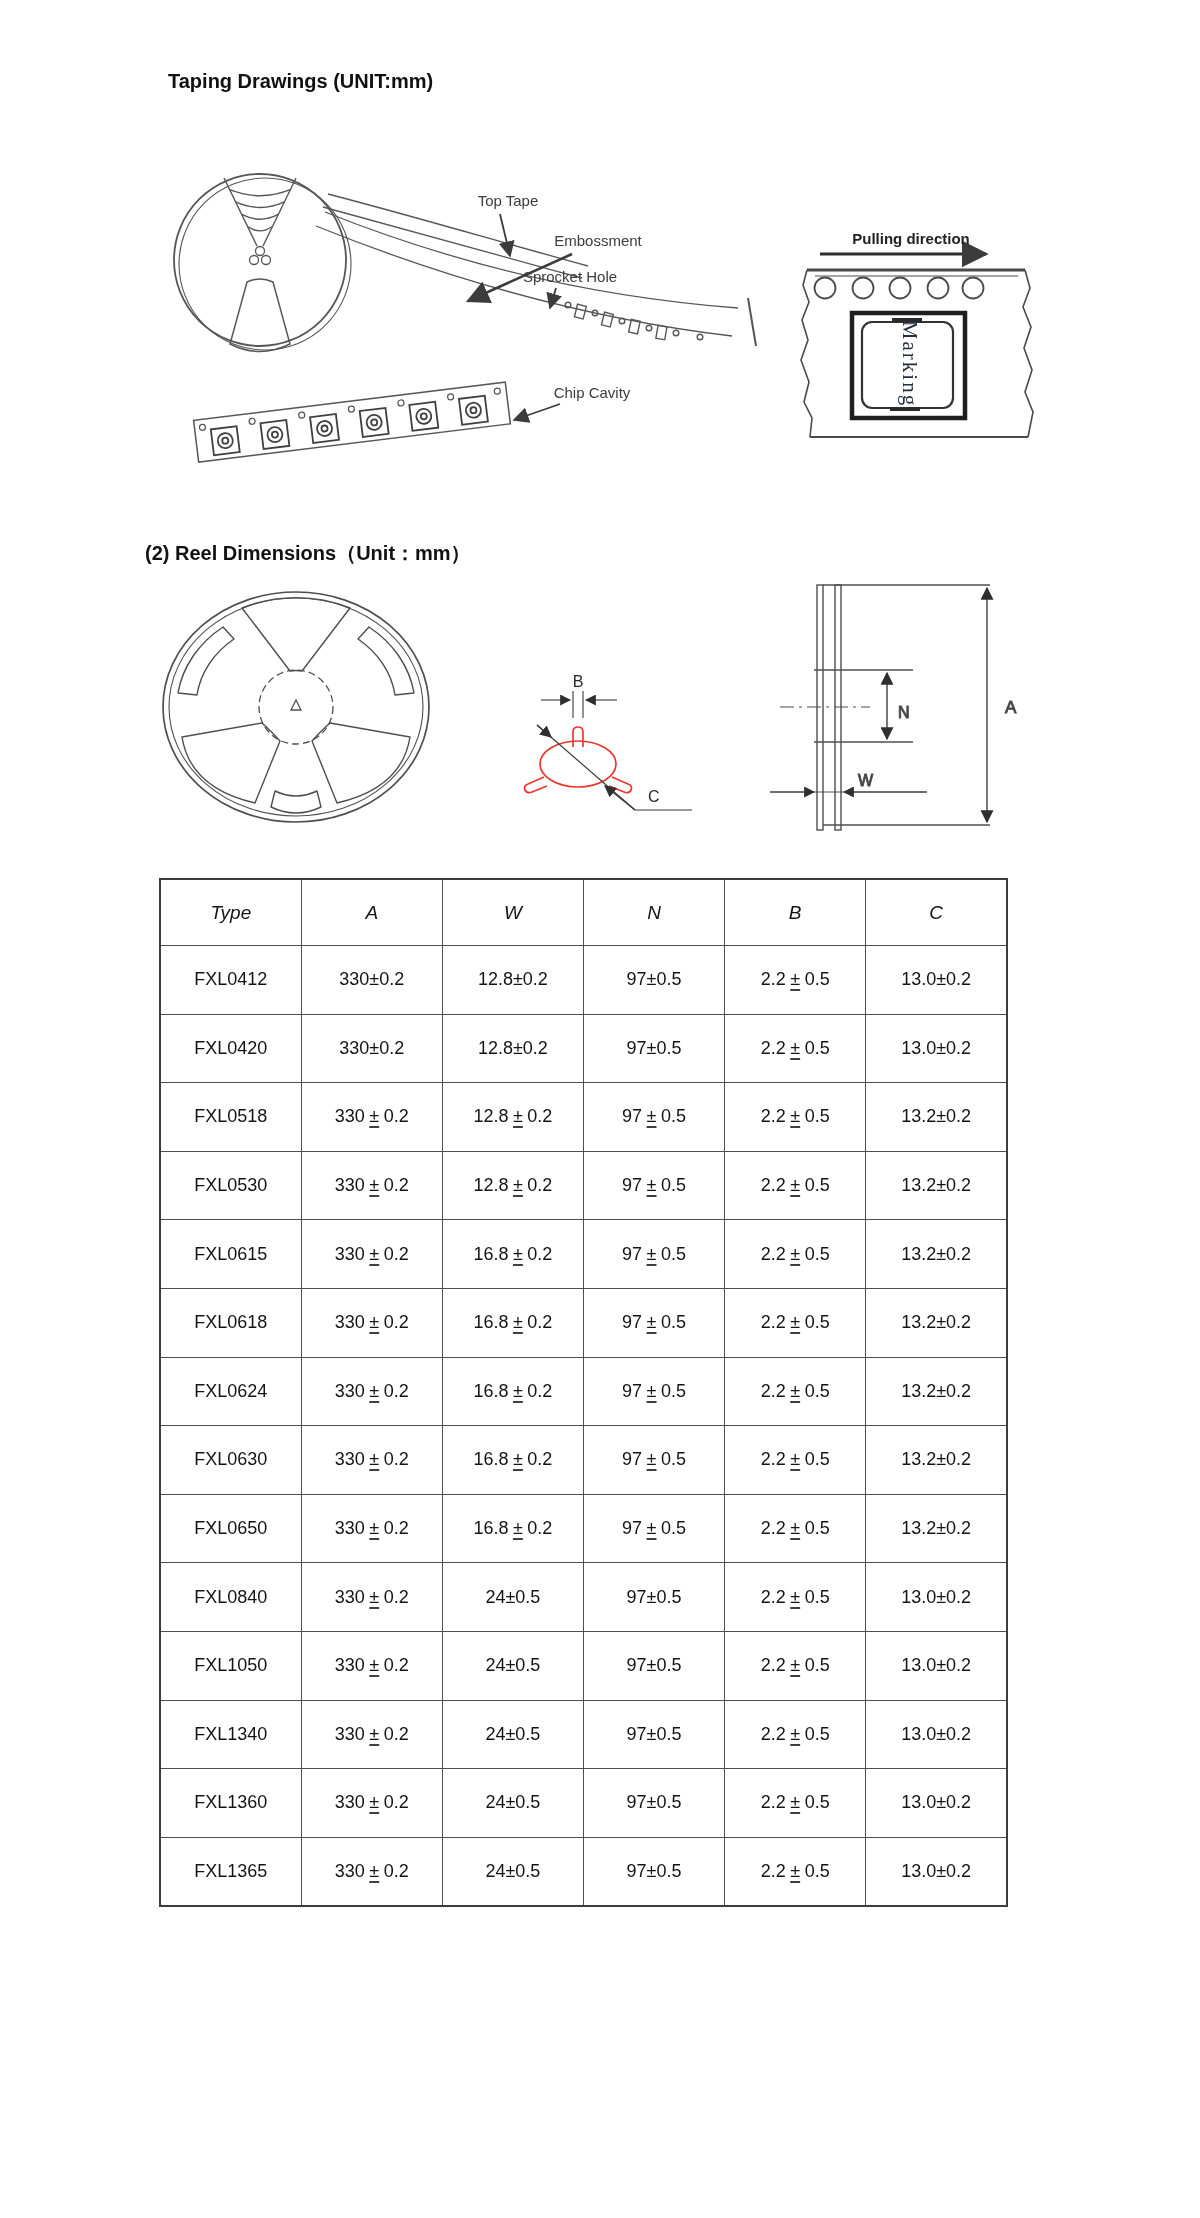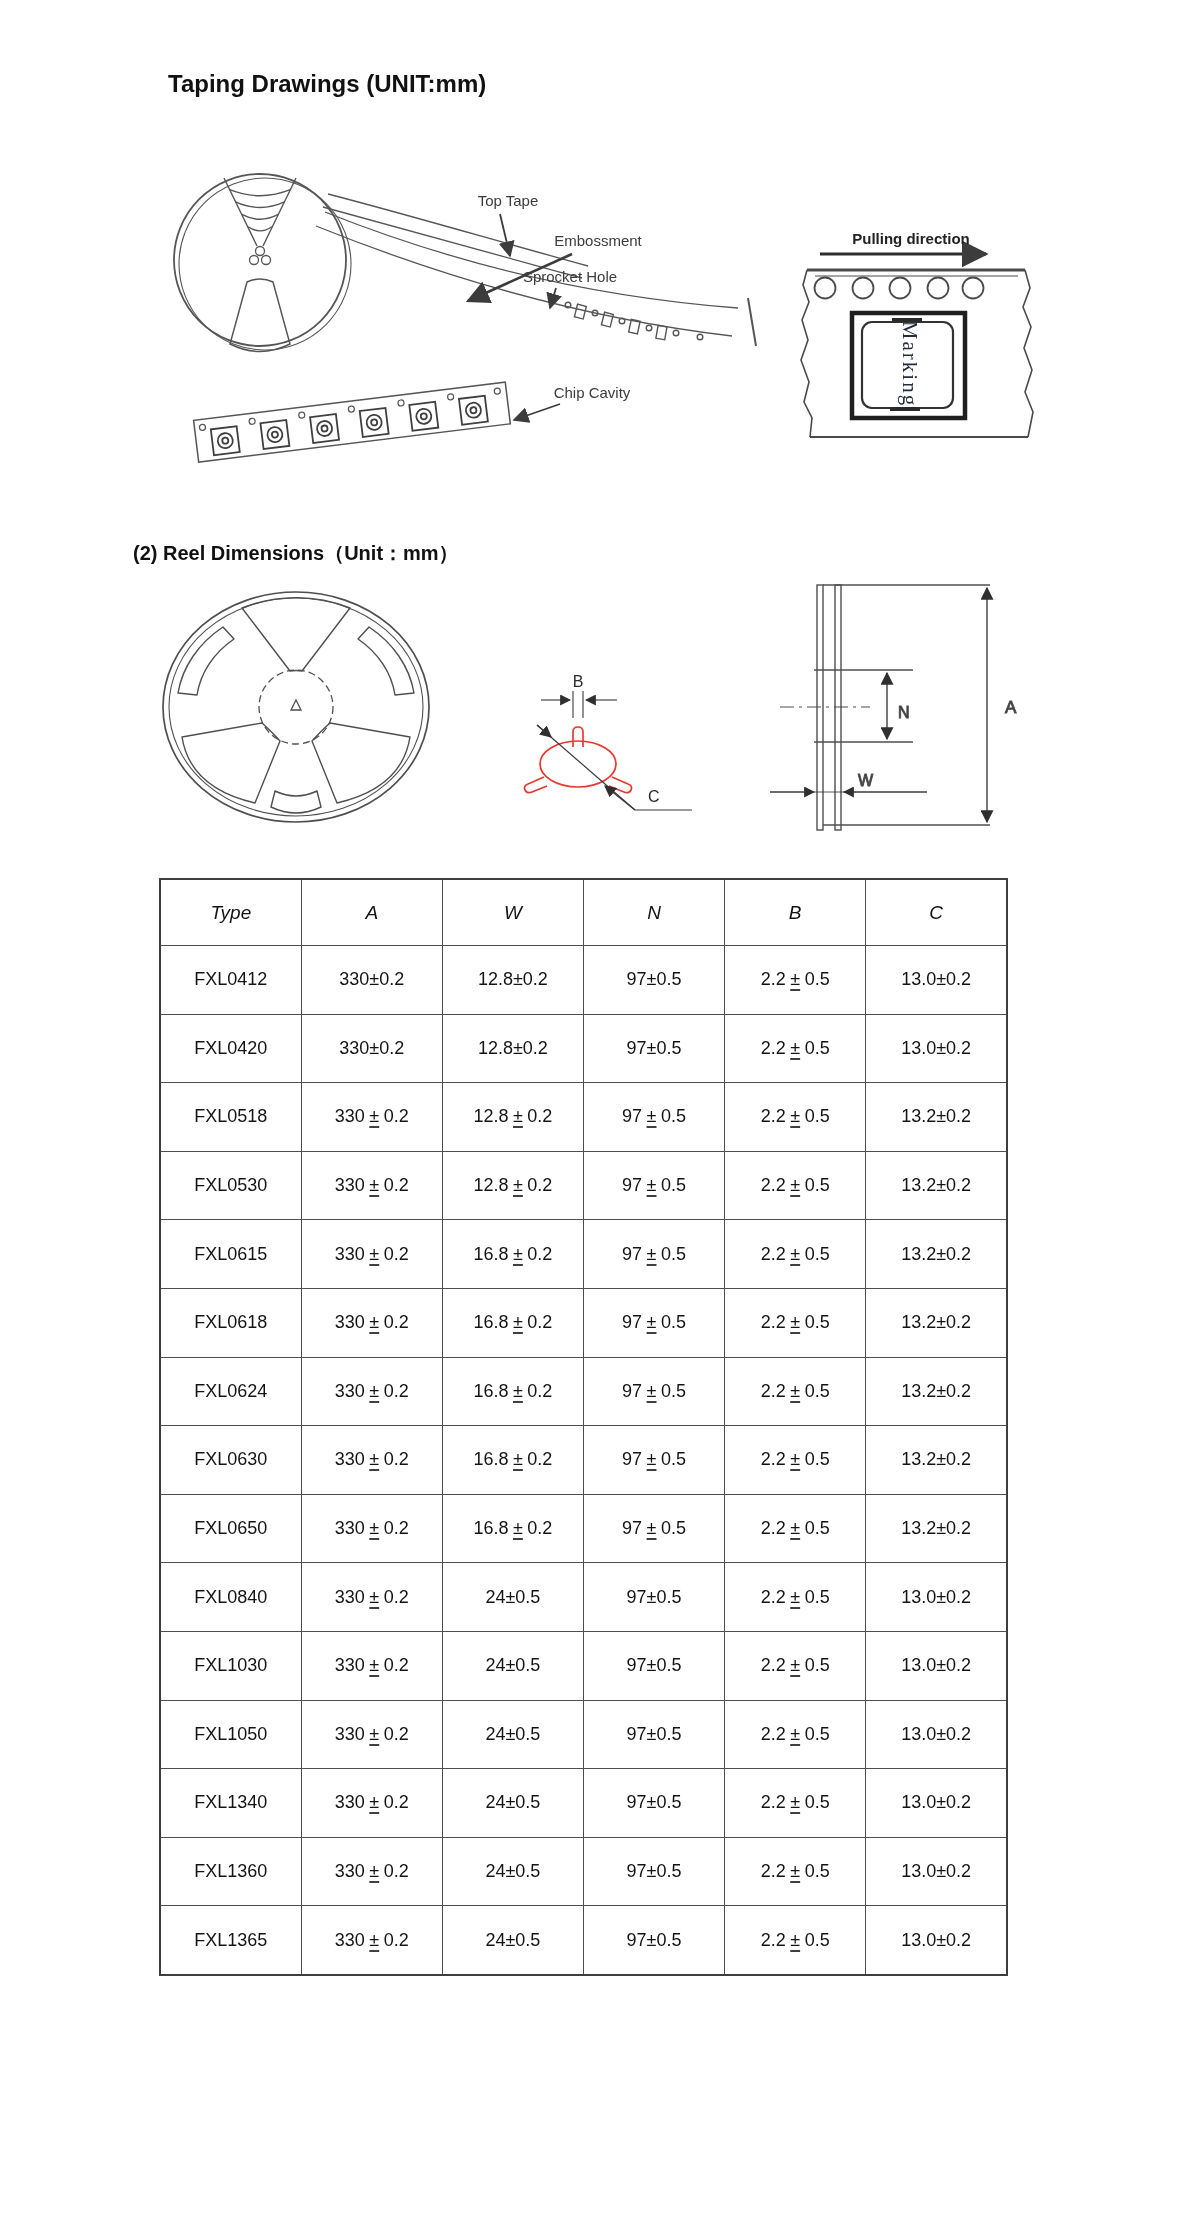--- a/index.html
+++ b/index.html
@@ -1,21 +1,21 @@
 <!DOCTYPE html>
 <html><head>
 <meta charset="utf-8">
 <style>
   html,body{margin:0;padding:0;}
   body{
     width:1200px;height:2218px;position:relative;background:#ffffff;
     font-family:"Liberation Sans",sans-serif;color:#1a1a1a;
   }
   .abs{position:absolute;}
-  .h1{font-size:24px;font-weight:bold;color:#111;}
+  .h1{font-size:20px;font-weight:bold;color:#111;}
   .h2{font-size:20px;font-weight:bold;color:#111;}
   svg text{font-family:"Liberation Sans",sans-serif;fill:#3c3c3c;}
   svg .lbl{font-size:15px;}
   svg .lblb{font-size:15px;font-weight:bold;fill:#222;}
   svg .dim{font-size:16px;fill:#2a2a2a;}
   svg .marking{font-family:"Liberation Serif",serif;font-size:21px;fill:#232d3f;letter-spacing:2px;}
   
   #reel-table{
     position:absolute;left:159px;top:878px;width:849px;
     border-collapse:collapse;table-layout:fixed;
@@ -158,21 +158,21 @@
       </g>
       <rect x="732" y="163" width="113" height="105" stroke="#1f1f1f" stroke-width="4.5"></rect>
       <rect x="742" y="172" width="91" height="86" rx="10" stroke="#333" stroke-width="2.2"></rect>
       <line x1="772" y1="170" x2="802" y2="170" stroke="#2a2a2a" stroke-width="4"></line>
       <line x1="770" y1="259" x2="800" y2="259" stroke="#2a2a2a" stroke-width="4"></line>
     </g>
     <text class="lblb" x="791" y="94" text-anchor="middle">Pulling direction</text>
     <text class="marking" x="788" y="214" text-anchor="middle" dominant-baseline="middle" transform="rotate(90 788 214)">Marking</text>
   </svg>
 
-  <div class="abs h2" style="left:133px;top:540px;text-align:center;">(2) Reel Dimensions（Unit：mm）</div>
+  <div class="abs h2" style="left:145px;top:540px;text-align:center;">(2) Reel Dimensions（Unit：mm）</div>
 
   <svg class="abs" style="left:130px;top:560px;" width="950" height="300" viewBox="0 0 950 300">
     <defs>
       <marker id="ah2" viewBox="0 0 10 10" refX="9" refY="5" markerWidth="10" markerHeight="10" orient="auto-start-reverse">
           <path d="M0,0 L10,5 L0,10 z" fill="#2f2f2f" stroke="none"></path>
         </marker>
     </defs>
 
     <g fill="none" stroke="#4f4f4f">
       <ellipse cx="166" cy="147" rx="133" ry="115" stroke-width="1.7"></ellipse>
@@ -323,28 +323,20 @@
         </tr>
         <tr>
           <td>FXL0840</td>
           <td>330<span class="pmw">±</span>0.2</td>
           <td>24±0.5</td>
           <td>97±0.5</td>
           <td>2.2<span class="pmw">±</span>0.5</td>
           <td>13.0±0.2</td>
         </tr>
         <tr>
-          <td>FXL1030</td>
-          <td>330<span class="pmw">±</span>0.2</td>
-          <td>24±0.5</td>
-          <td>97±0.5</td>
-          <td>2.2<span class="pmw">±</span>0.5</td>
-          <td>13.0±0.2</td>
-        </tr>
-        <tr>
           <td>FXL1050</td>
           <td>330<span class="pmw">±</span>0.2</td>
           <td>24±0.5</td>
           <td>97±0.5</td>
           <td>2.2<span class="pmw">±</span>0.5</td>
           <td>13.0±0.2</td>
         </tr>
         <tr>
           <td>FXL1340</td>
           <td>330<span class="pmw">±</span>0.2</td>

